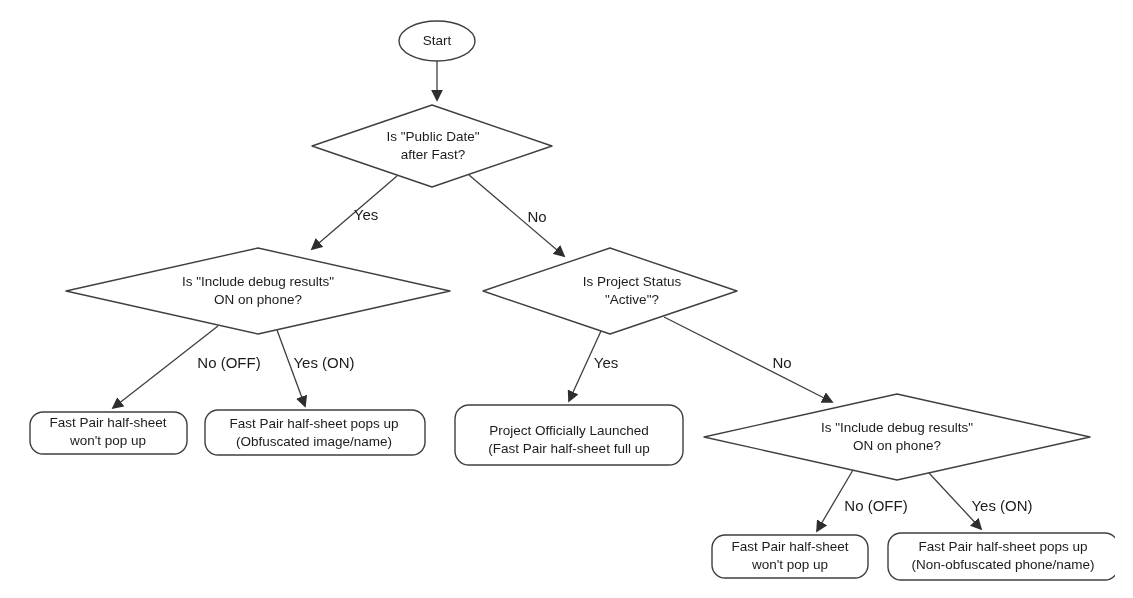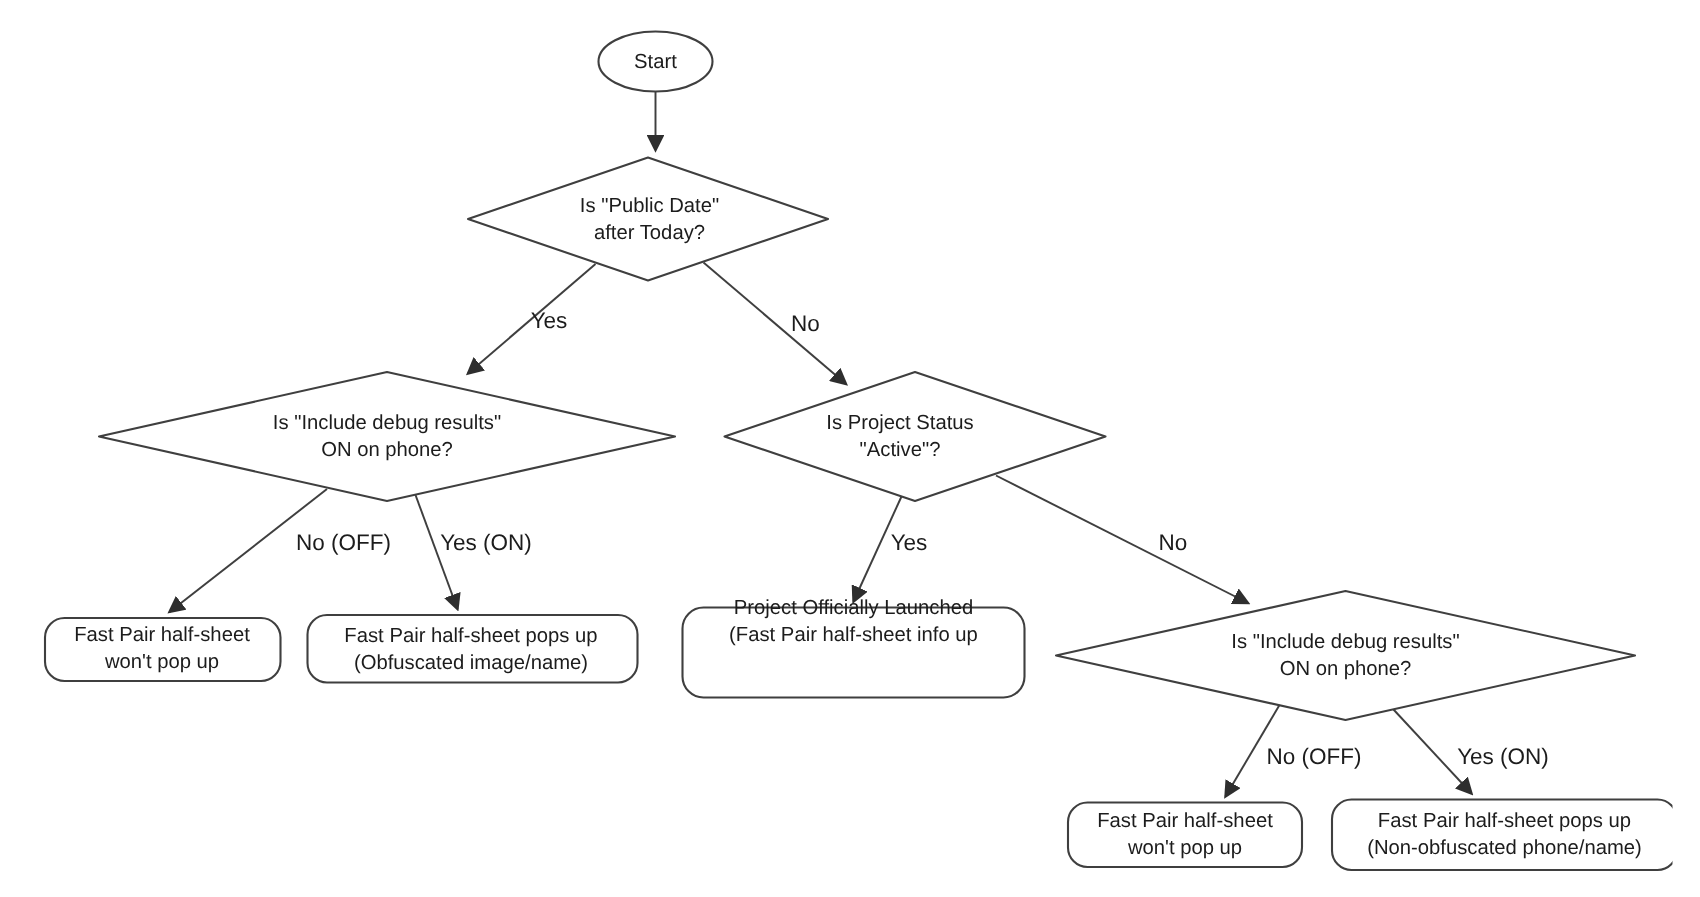--- a/index.html
+++ b/index.html
@@ -97,51 +97,51 @@
     <line class="edge" x1="601" y1="331" x2="569" y2="401" marker-end="url(#arrow)"></line>
     <line class="edge" x1="664" y1="317" x2="832" y2="402" marker-end="url(#arrow)"></line>
     <line class="edge" x1="853" y1="470" x2="817" y2="531" marker-end="url(#arrow)"></line>
     <line class="edge" x1="929" y1="473" x2="981" y2="529" marker-end="url(#arrow)"></line>
   </svg>
 
   <div class="label" style="left:437px; top:41px">Start</div>
 
   <div class="label" style="left:433px; top:146px">
     <div>Is "Public Date"</div>
-    <div>after Today?</div>
+    <div>after Fast?</div>
   </div>
 
   <div class="label" style="left:258px; top:291px">
     <div>Is "Include debug results"</div>
     <div>ON on phone?</div>
   </div>
 
-  <div class="label" style="left:600px; top:291px">
+  <div class="label" style="left:632px; top:291px">
     <div>Is Project Status</div>
     <div>"Active"?</div>
   </div>
 
   <div class="label" style="left:897px; top:437px">
     <div>Is "Include debug results"</div>
     <div>ON on phone?</div>
   </div>
 
   <div class="label" style="left:108px; top:432px">
     <div>Fast Pair half-sheet</div>
     <div>won't pop up</div>
   </div>
 
   <div class="label" style="left:314px; top:433px">
     <div>Fast Pair half-sheet pops up</div>
     <div>(Obfuscated image/name)</div>
   </div>
 
-  <div class="label" style="left:569px; top:414px">
+  <div class="label" style="left:569px; top:440px">
     <div>Project Officially Launched</div>
-    <div>(Fast Pair half-sheet info up</div>
+    <div>(Fast Pair half-sheet full up</div>
   </div>
 
   <div class="label" style="left:790px; top:556px">
     <div>Fast Pair half-sheet</div>
     <div>won't pop up</div>
   </div>
 
   <div class="label" style="left:1003px; top:556px">
     <div>Fast Pair half-sheet pops up</div>
     <div>(Non-obfuscated phone/name)</div>

